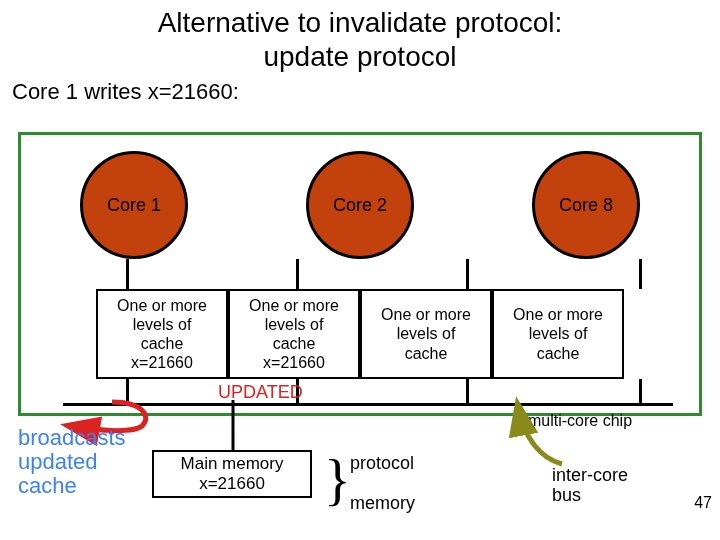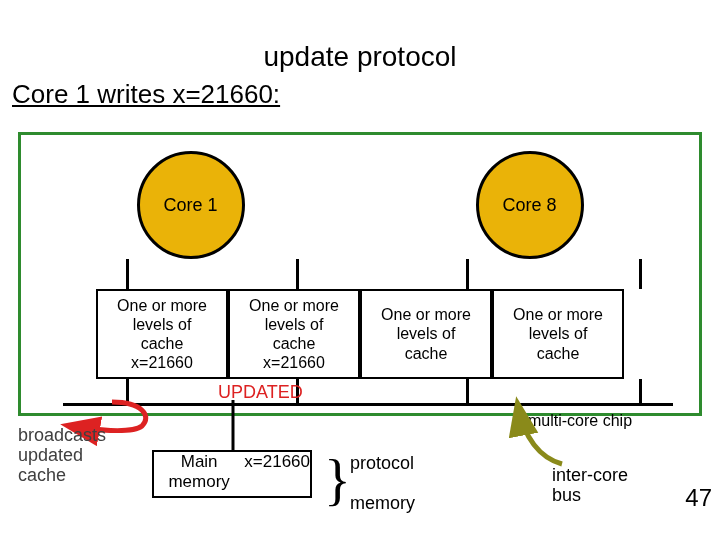--- a/index.html
+++ b/index.html
@@ -12,23 +12,22 @@
     overflow: hidden;
   }
   .title {
     text-align: center;
     font-size: 28px;
     font-weight: normal;
     padding-top: 6px;
     line-height: 1.2;
   }
   .subtitle {
-    font-size: 26px;
+    font-size: 22px;
     padding: 6px 4px 6px 12px;
-    text-decoration: underline;
   }
   .chip {
     position: absolute;
     left: 18px;
     top: 132px;
     width: 684px;
     height: 284px;
     border: 3px solid #2e8b2e;
   }
   .cores-row {
@@ -41,21 +40,21 @@
   }
   .core {
     width: 108px;
     height: 108px;
     border: 3px solid #000;
     border-radius: 50%;
     display: flex;
     align-items: center;
     justify-content: center;
     font-size: 18px;
-    background: #eab308;
+    background: #c2410c;
     text-align: center;
   }
   .caches-row {
     position: absolute;
     top: 154px;
     left: 0;
     width: 100%;
     display: flex;
     justify-content: center;
   }
@@ -102,35 +101,36 @@
     position: absolute;
     left: 218px;
     top: 382px;
     font-size: 18px;
     color: #d22;
   }
   .broadcasts-label {
     position: absolute;
     left: 18px;
     top: 426px;
-    font-size: 18px;
-    color: #404040;
+    font-size: 22px;
+    color: #3b82f6;
     line-height: 1.1;
   }
   .mainmem {
     position: absolute;
     left: 152px;
     top: 450px;
     width: 160px;
     height: 48px;
     border: 2px solid #000;
     font-size: 17px;
     text-align: center;
     display: flex;
-    align-items: flex-start;
+    flex-direction: column;
+    align-items: center;
     justify-content: center;
     line-height: 1.2;
   }
   .brace {
     position: absolute;
     left: 324px;
     top: 452px;
     font-size: 56px;
     line-height: 1;
     font-family: "Times New Roman", serif;
@@ -152,38 +152,39 @@
     position: absolute;
     left: 552px;
     top: 466px;
     font-size: 18px;
     line-height: 1.1;
   }
   .pagenum {
     position: absolute;
     right: 8px;
     bottom: 28px;
-    font-size: 24px;
+    font-size: 16px;
   }
   svg.arrow { position: absolute; overflow: visible; }
 </style>
 </head>
 <body>
 
 <div class="title">
-  <br>
+  <span>Alternative to invalidate protocol:</span><br>
   <span>update protocol</span>
 </div>
 
 <div class="subtitle">Core 1 writes x=21660:</div>
 
 <div class="chip">
 
   <div class="cores-row">
     <div class="core">Core 1</div>
+    <div class="core">Core 2</div>
     <div class="core">Core 8</div>
   </div>
 
   <div class="core-cache-line lc1"></div>
   <div class="core-cache-line lc2"></div>
   <div class="core-cache-line lc3"></div>
   <div class="core-cache-line lc4"></div>
 
   <div class="caches-row">
     <div class="cache">

